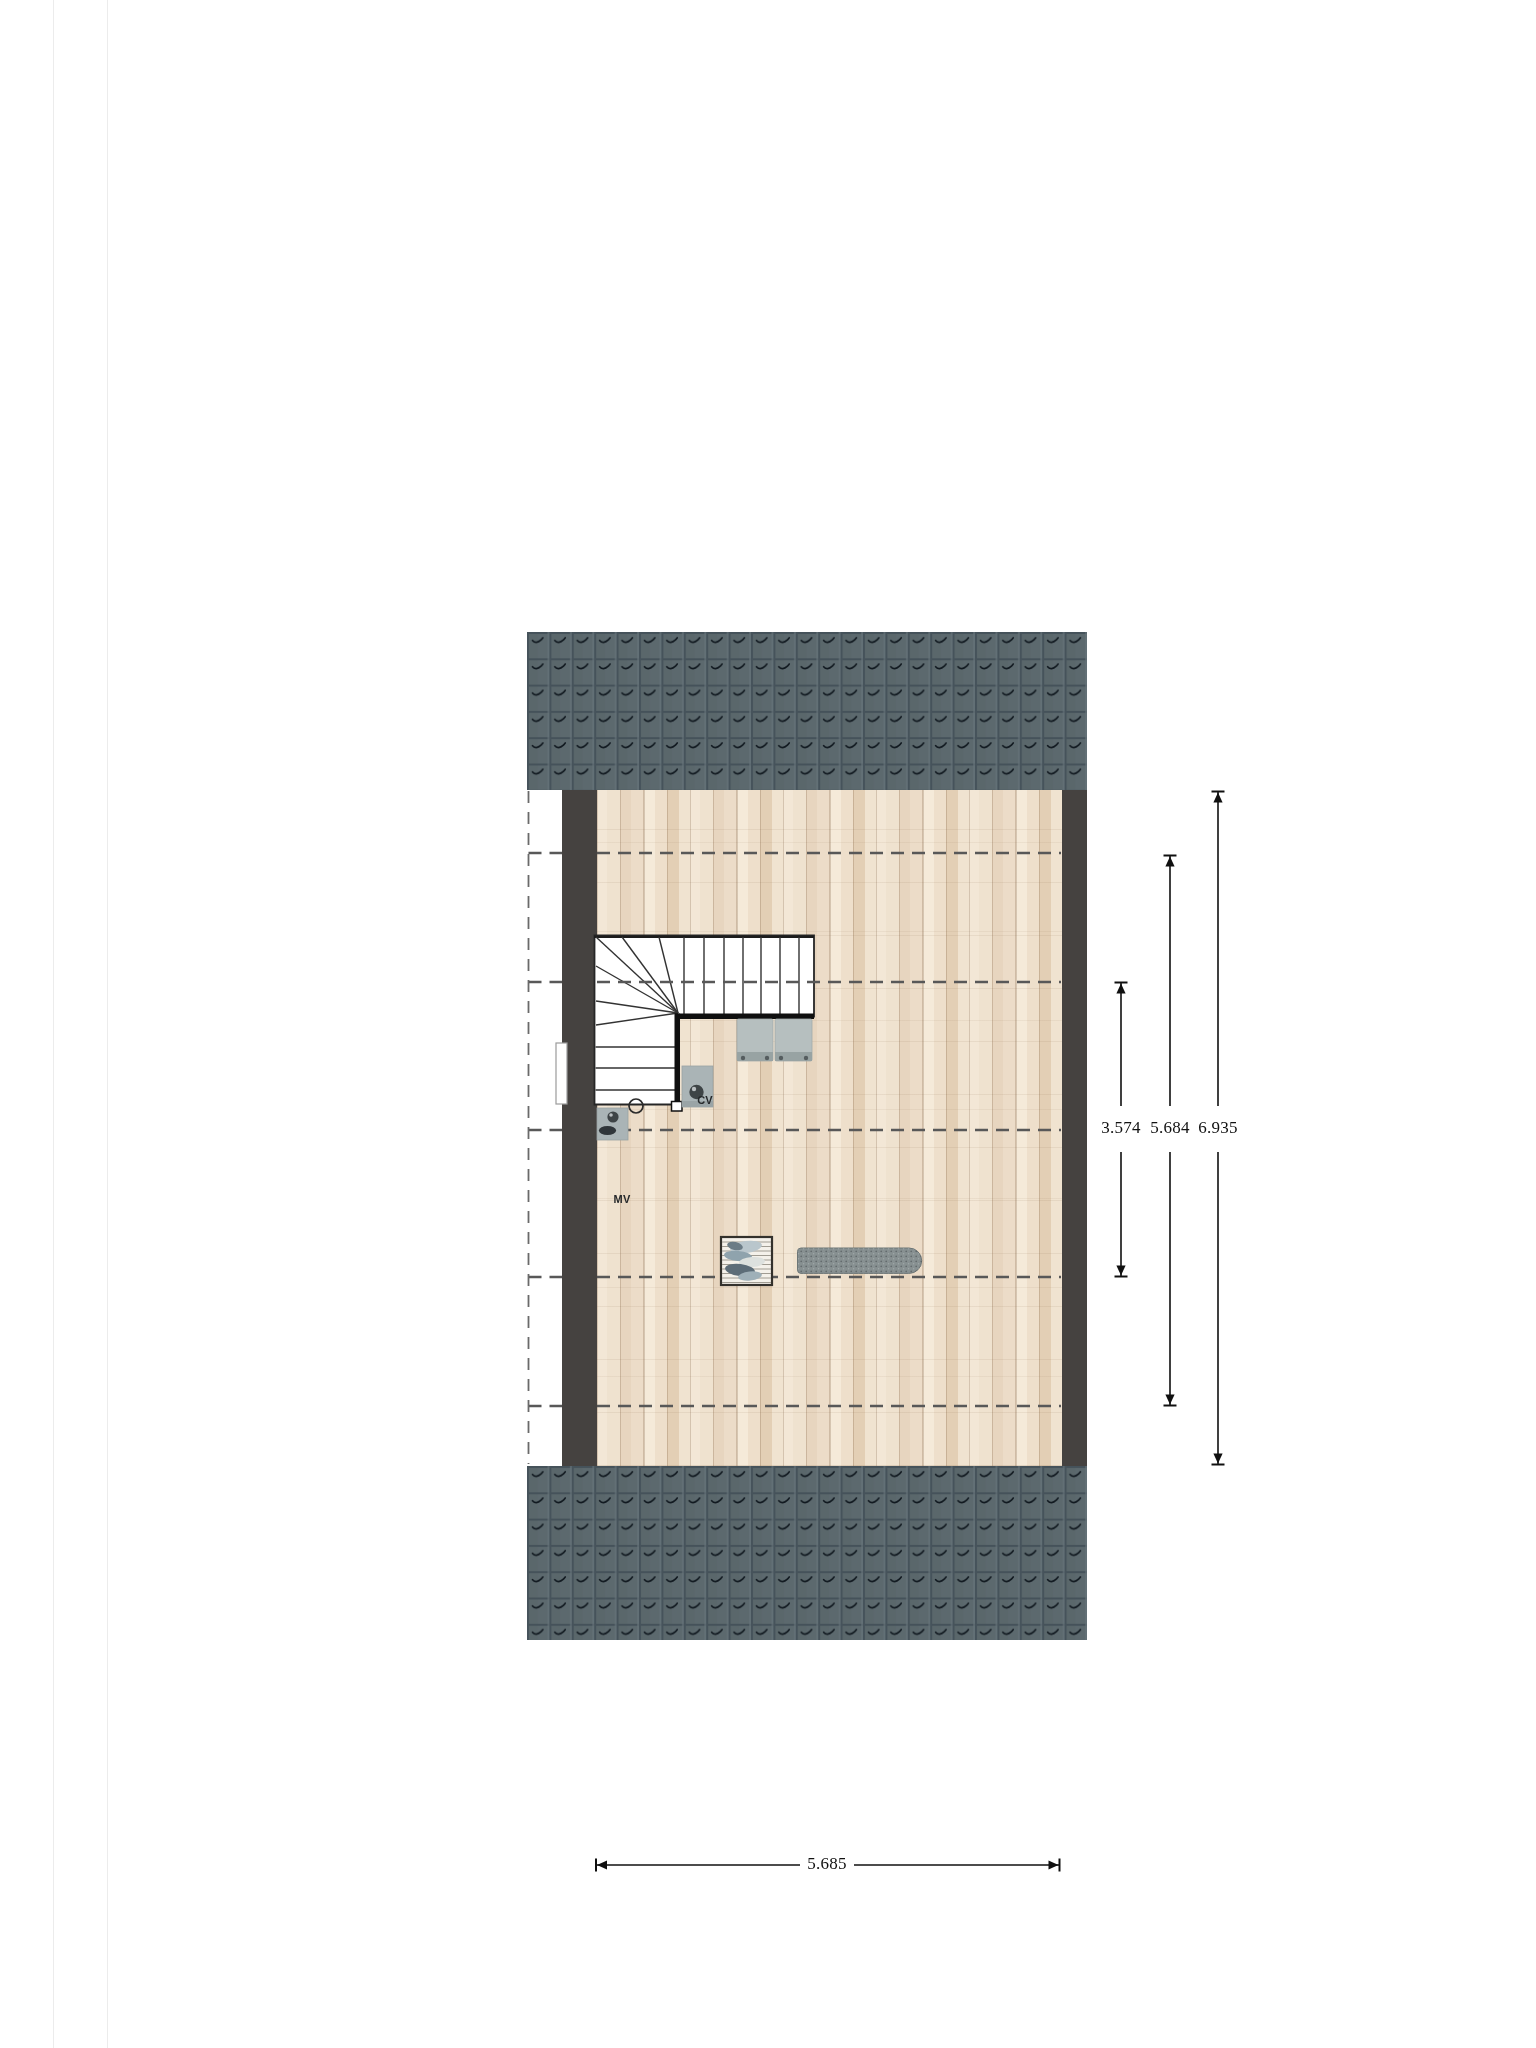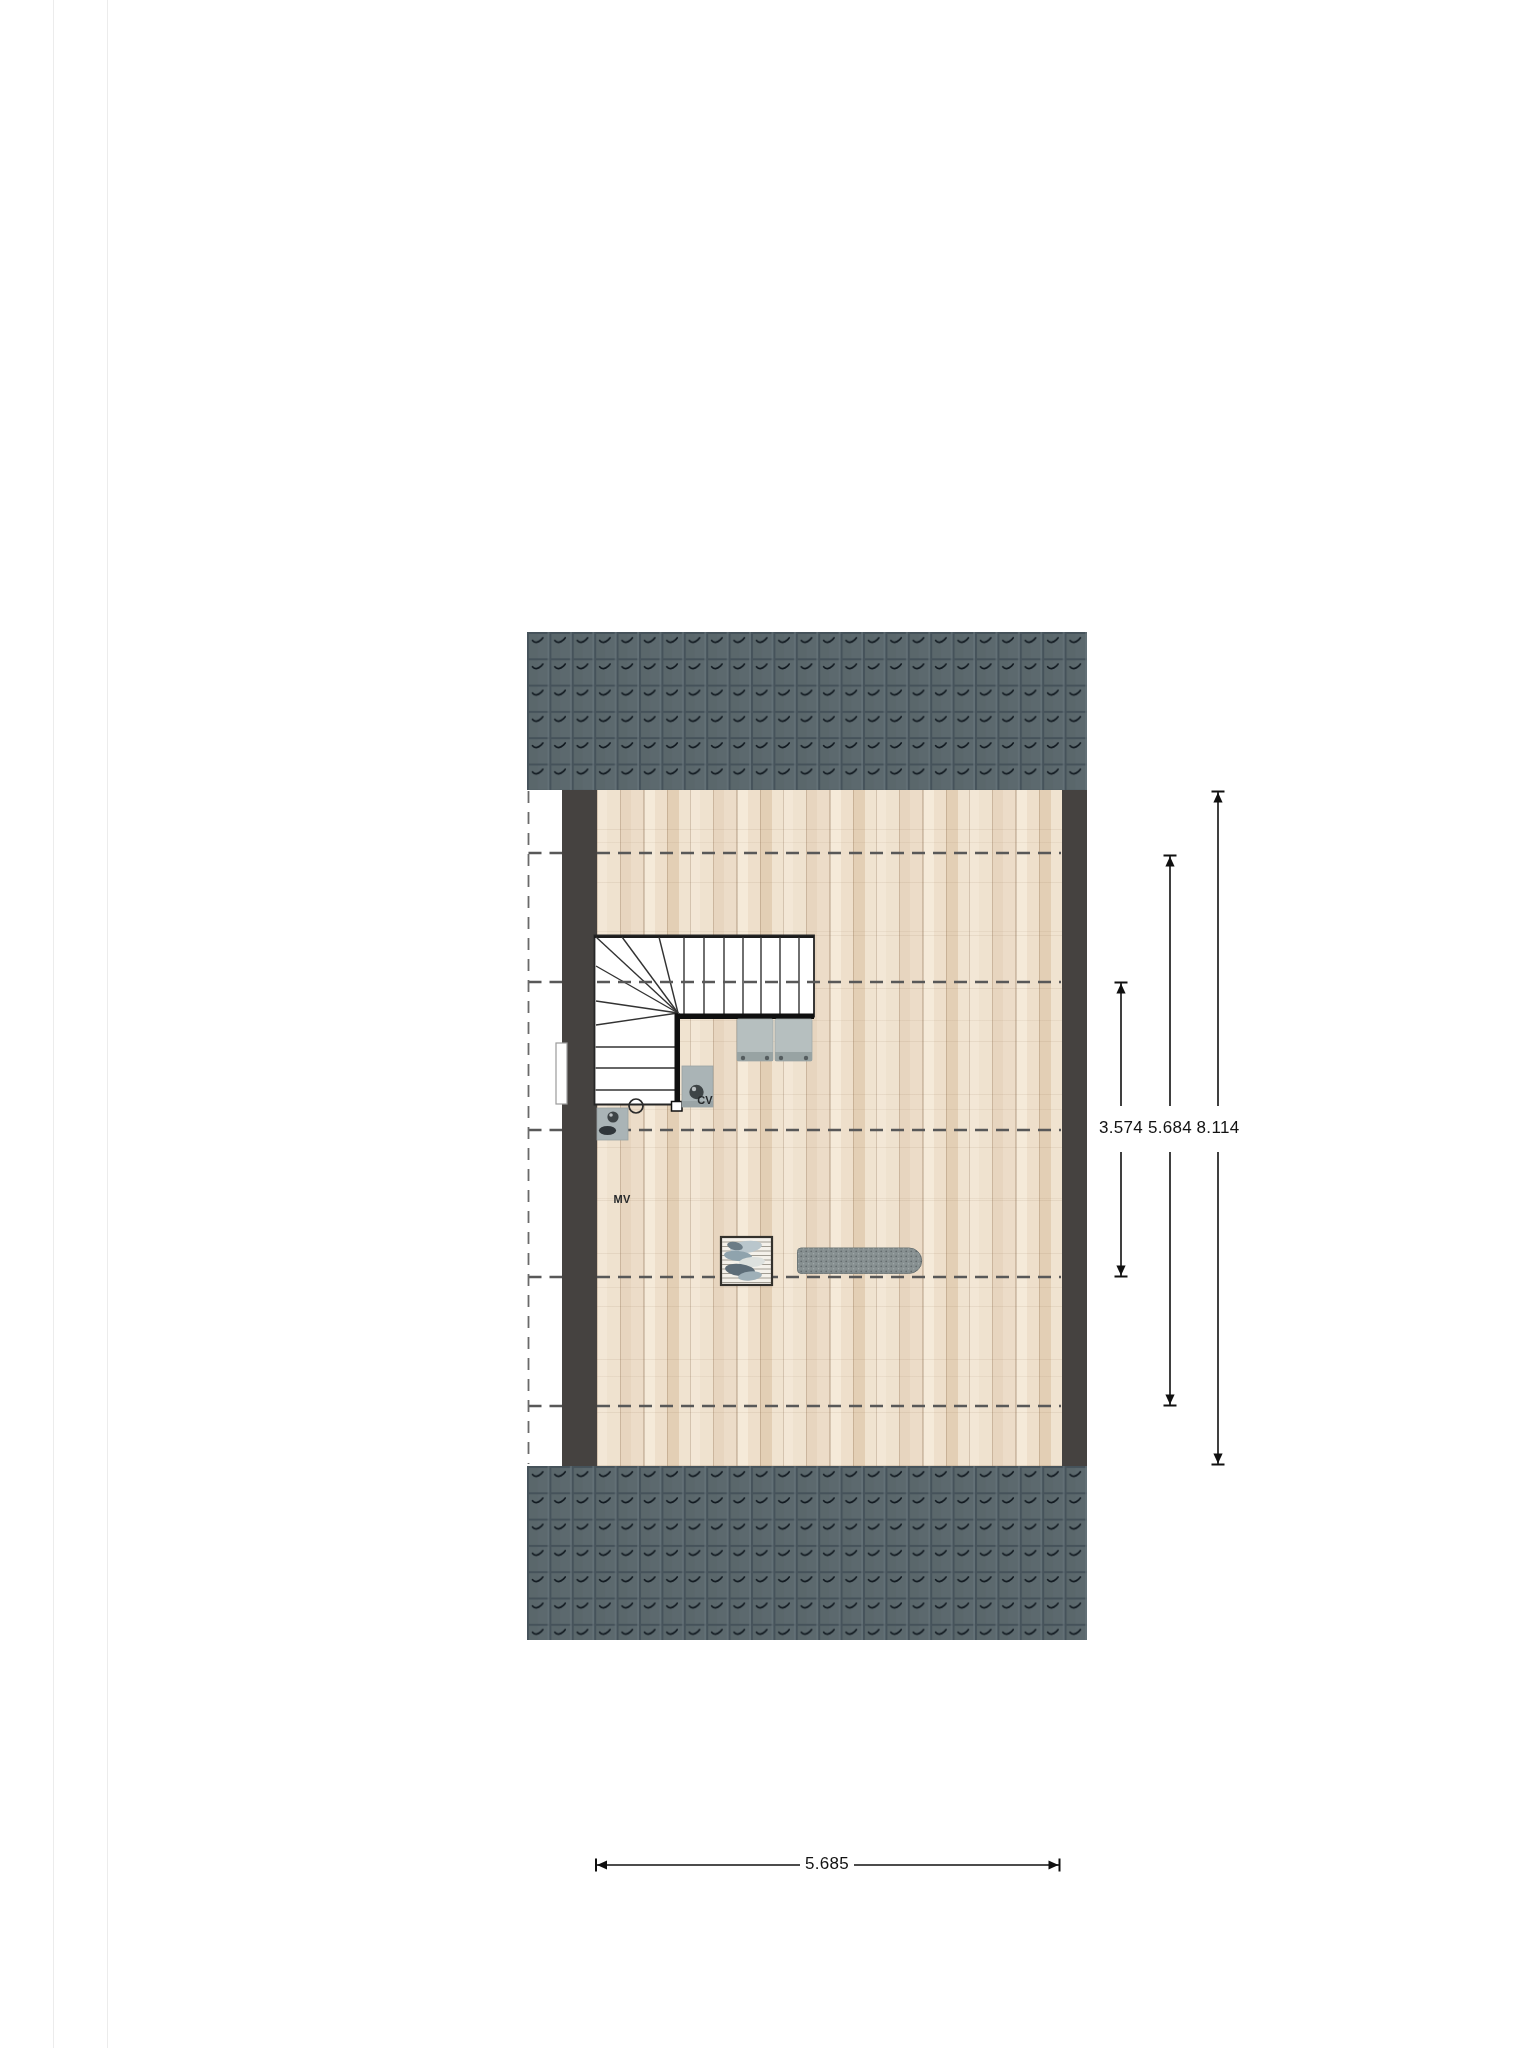--- a/index.html
+++ b/index.html
@@ -14,21 +14,21 @@
       repeating-linear-gradient(90deg, rgba(120,88,58,.25) 0 1px, transparent 1px 23.25px),
       repeating-linear-gradient(0deg, rgba(130,100,70,.10) 0 1px, transparent 1px 53px),
       repeating-linear-gradient(0deg, rgba(130,100,70,.08) 0 1px, transparent 1px 89px),
       repeating-linear-gradient(90deg,
         #f3e7d6 0 10px,#efe2cf 10px 23px,
         #e7d5bf 23px 34px,#ecdcc8 34px 47px,
         #f5ead9 47px 58px,#eedfcb 58px 70px,
         #e3cfb5 70px 82px,#f0e3d0 82px 93px);}
   svg.overlay{position:absolute;left:0;top:0;width:1536px;height:2048px;}
   .dimlabel{position:absolute;transform:translate(-50%,-50%);font-size:17px;
-    color:#121212;letter-spacing:.3px;white-space:nowrap;}
+    color:#121212;letter-spacing:.3px;white-space:nowrap;font-family:Liberation Serif, serif;}
   .unitlabel{position:absolute;transform:translate(-50%,-50%);font-size:11px;
     font-weight:700;color:#26292b;letter-spacing:.2px;white-space:nowrap;}
 </style>
 </head>
 <body>
 
 <div class="page">
 
   <div class="fold" style="left:53px;"></div>
   <div class="fold" style="left:107px;"></div>
@@ -189,18 +189,18 @@
       <line x1="1170" y1="1152" x2="1170" y2="1405.5" marker-end="url(#dimArrow)"></line>
       <line x1="1218" y1="791.5" x2="1218" y2="1106" marker-start="url(#dimArrow)"></line>
       <line x1="1218" y1="1152" x2="1218" y2="1464.5" marker-end="url(#dimArrow)"></line>
       <line x1="596" y1="1865" x2="800" y2="1865" marker-start="url(#dimArrow)"></line>
       <line x1="854" y1="1865" x2="1059.5" y2="1865" marker-end="url(#dimArrow)"></line>
     </g>
   </svg>
 
   <span class="dimlabel" style="left:1121px;top:1128px;">3.574</span>
   <span class="dimlabel" style="left:1170px;top:1128px;">5.684</span>
-  <span class="dimlabel" style="left:1218px;top:1128px;">8.114</span>
+  <span class="dimlabel" style="left:1218px;top:1128px;">6.935</span>
   <span class="dimlabel" style="left:827px;top:1864px;">5.685</span>
   <span class="unitlabel" style="left:705px;top:1100px;">CV</span>
   <span class="unitlabel" style="left:622px;top:1199px;">MV</span>
 
 </div>
 
 </body></html>

